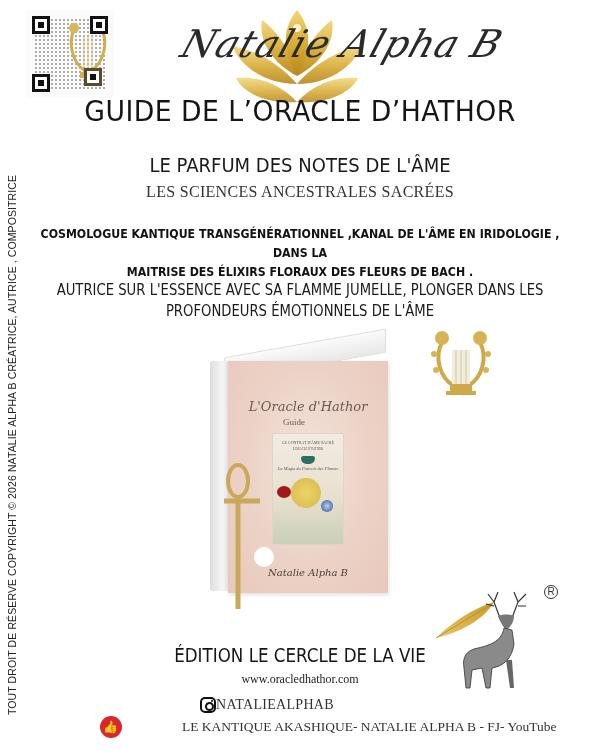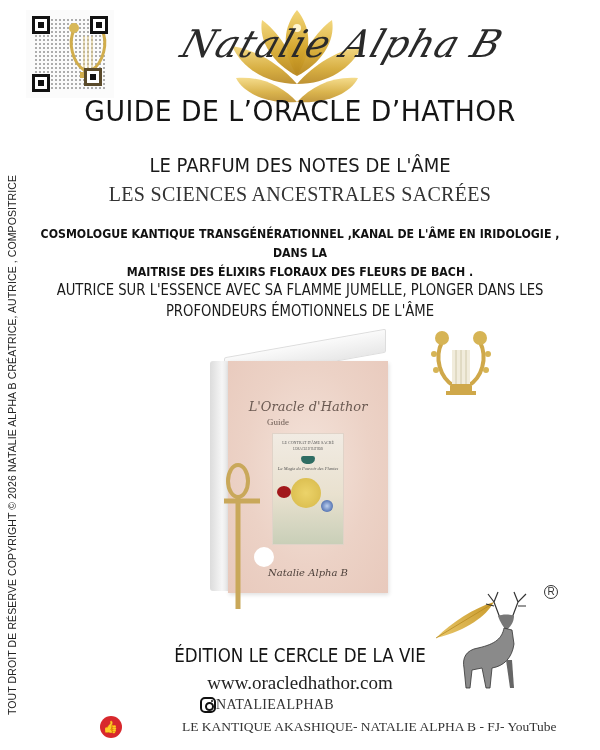--- a/index.html
+++ b/index.html
@@ -33,21 +33,21 @@
     .title-main {
       left: 0; top: 94px; width: 600px; font-family: "DejaVu Sans", sans-serif;
       font-size: 29px; letter-spacing: 0.5px; color: #151515; font-weight: normal;
       transform: scaleX(0.92); transform-origin: center;
     }
     .subtitle-1 {
       left: 0; top: 153px; width: 600px; font-family: "DejaVu Sans", sans-serif; font-size: 20px; color: #1a1a1a;
       transform: scaleX(0.9);
     }
     .subtitle-2 {
-      left: 0; top: 183px; width: 600px; font-family: "Liberation Serif", serif; font-size: 20px; color: #333;
+      left: 0; top: 183px; width: 600px; font-family: "Liberation Serif", serif; font-size: 16px; color: #333;
       letter-spacing: 0.3px; box-sizing: border-box;
     }
     .bold-para {
       left: 0; top: 224px; width: 600px; font-family: "DejaVu Sans", sans-serif; font-weight: bold;
       font-size: 12.5px; line-height: 19px; color: #111; transform: scaleX(0.88);
     }
     .desc-para {
       left: 0; top: 280px; width: 600px; font-family: "DejaVu Sans", sans-serif; font-size: 15px;
       line-height: 21px; color: #1a1a1a; transform: scaleX(0.88);
     }
@@ -71,22 +71,22 @@
     .book-cover {
       position: absolute; left: 18px; top: 26px; width: 160px; height: 232px;
       background: radial-gradient(ellipse at 50% 45%, #f4e3da 0%, #ecd2c6 55%, #e8c9bc 100%);
       box-shadow: 1px 2px 4px rgba(0,0,0,0.12);
     }
     .cover-title {
       position: absolute; left: 0; top: 38px; width: 160px; text-align: center;
       font-family: "DejaVu Serif", serif; font-style: italic; font-size: 13px; color: #6b5a52;
     }
     .cover-guide {
-      position: absolute; left: 0; top: 56px; width: 132px; text-align: left;
-      font-family: "Liberation Serif", serif; font-size: 9px; color: #6b5a52; margin-left: 39px;
+      position: absolute; left: 0; top: 56px; width: 132px; text-align: center;
+      font-family: "Liberation Serif", serif; font-size: 9px; color: #6b5a52;
     }
     .cover-card {
       position: absolute; left: 44px; top: 72px; width: 70px; height: 110px;
       background: linear-gradient(180deg, #f1ebe3 0%, #e9e1cf 55%, #c9cfb8 100%);
       border: 1px solid #e0d3c8;
     }
     .card-text { position: absolute; left: 0; width: 70px; text-align: center; font-family: "Liberation Serif", serif; color: #555; }
     .card-gem { position: absolute; left: 28px; top: 22px; width: 14px; height: 8px; background: #2f6d63; border-radius: 3px 3px 7px 7px; }
     .rose-red { position: absolute; left: 4px; top: 52px; width: 14px; height: 12px; background: #a2181b; border-radius: 50%; }
     .rose-yellow { position: absolute; left: 18px; top: 44px; width: 30px; height: 30px; background: radial-gradient(circle, #ecd36a, #d6b848); border-radius: 50%; }
@@ -102,21 +102,21 @@
 
     .feather { left: 434px; top: 600px; width: 62px; height: 40px; }
     .stag { left: 452px; top: 588px; width: 108px; height: 104px; }
     .registered { left: 544px; top: 585px; font-size: 10px; color: #333; border: 1px solid #333; border-radius: 50%; width: 12px; height: 12px; line-height: 12px; text-align: center; font-family: "Liberation Sans", sans-serif; }
 
     .edition {
       left: 0; top: 644px; width: 600px; font-family: "DejaVu Sans", sans-serif; font-size: 19px; color: #151515;
       transform: scaleX(0.88);
     }
     .website {
-      left: 0; top: 672px; width: 600px; font-family: "Liberation Serif", serif; font-size: 19px; color: #222;
+      left: 0; top: 672px; width: 600px; font-family: "Liberation Serif", serif; font-size: 12px; color: #222;
     }
     .insta-row { left: 200px; top: 694px; height: 22px; display: flex; align-items: center; }
     .insta-icon { width: 16px; height: 16px; border: 2.5px solid #111; border-radius: 5px; position: relative; box-sizing: border-box; }
     .insta-icon::before { content: ""; position: absolute; left: 3px; top: 3px; width: 5px; height: 5px; border: 2px solid #111; border-radius: 50%; }
     .insta-icon::after { content: ""; position: absolute; right: 1px; top: 1px; width: 2px; height: 2px; background: #111; border-radius: 50%; }
     .insta-label { font-family: "Liberation Serif", serif; font-size: 14px; color: #333; letter-spacing: 0.3px; }
     .yt-row { left: 100px; top: 716px; height: 22px; display: flex; align-items: center; gap: 12px; }
     .like-icon { width: 22px; height: 22px; border-radius: 50%; background: #d8282d; color: #fff; font-size: 12px; text-align: center; line-height: 22px; }
     .yt-label { font-family: "Liberation Serif", serif; font-size: 13.5px; color: #333; margin-left: 48px; }
   </style>

